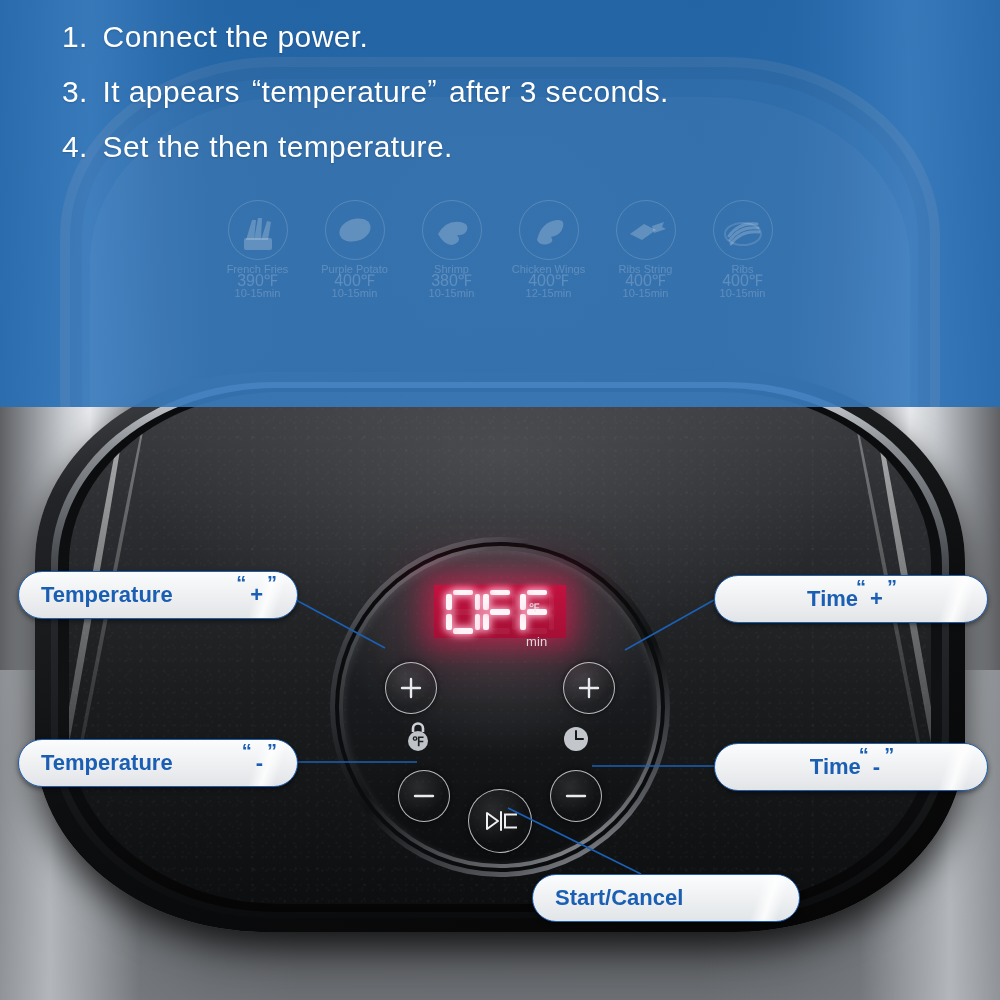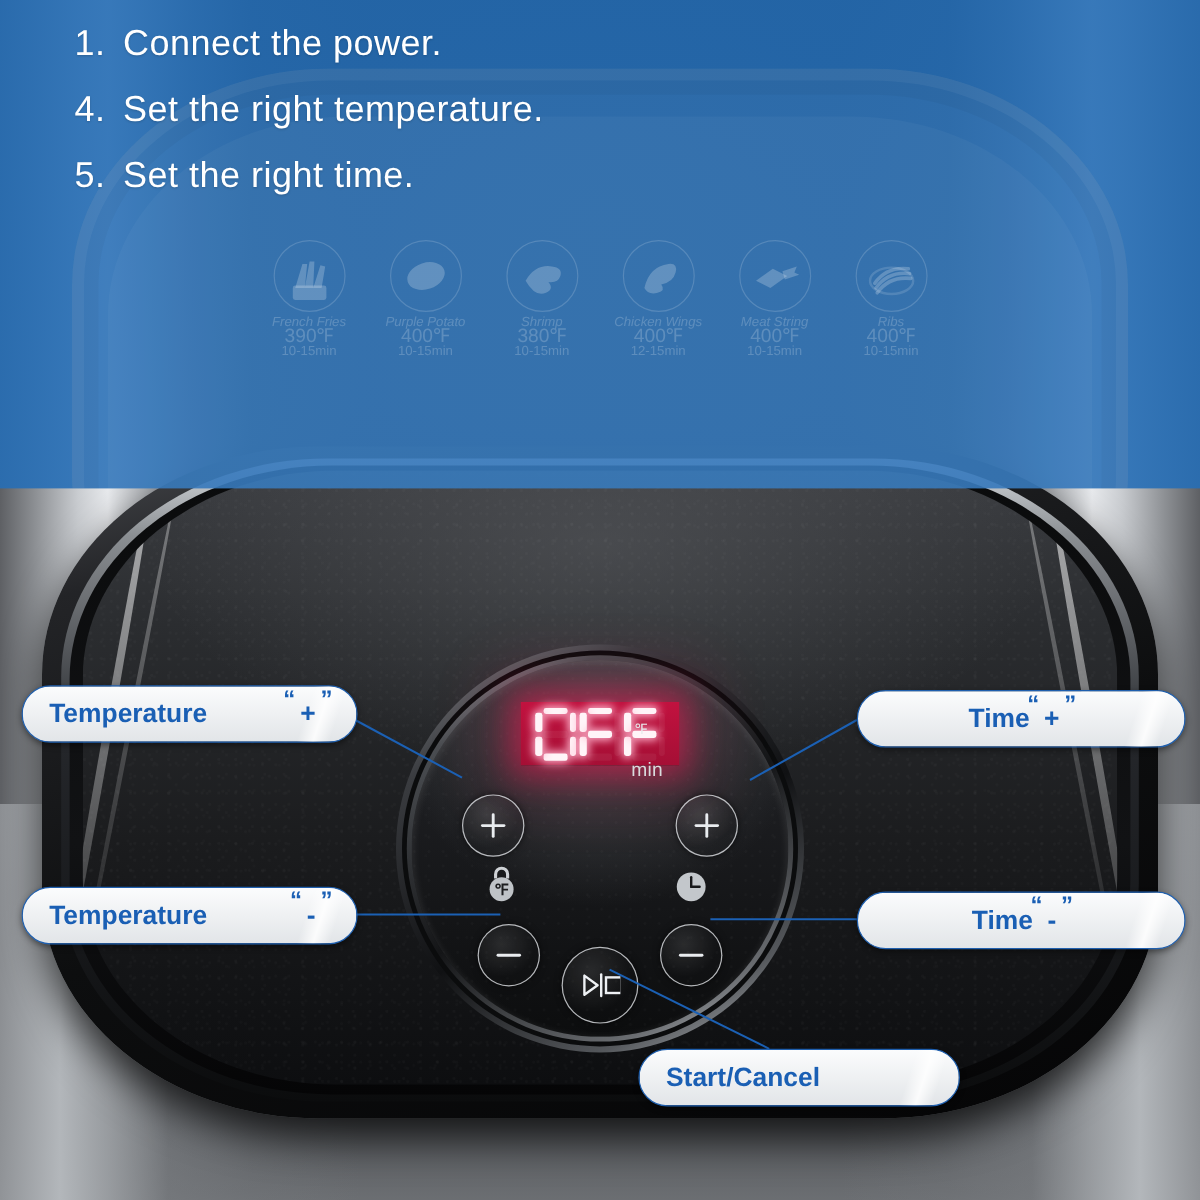--- a/index.html
+++ b/index.html
@@ -134,21 +134,21 @@
   .seg.off{background:rgba(255,255,255,.055);box-shadow:none;}
   .s-a{left:7px;top:0;width:20px;height:5.5px;}
   .s-b{right:0;top:4px;width:5.5px;height:16px;}
   .s-c{right:0;bottom:4px;width:5.5px;height:16px;}
   .s-d{left:7px;bottom:0;width:20px;height:5.5px;}
   .s-e{left:0;bottom:4px;width:5.5px;height:16px;}
   .s-f{left:0;top:4px;width:5.5px;height:16px;}
   .s-g{left:7px;top:19.5px;width:20px;height:5.5px;}
 
   .unit-f{position:absolute;left:199px;top:62px;color:#e8eaec;font-size:12px;letter-spacing:.2px;}
-  .unit-min{position:absolute;left:196px;top:97px;color:#d9dbdd;font-size:16px;letter-spacing:.2px;}
+  .unit-min{position:absolute;left:196px;top:97px;color:#d9dbdd;font-size:13px;letter-spacing:.2px;}
 
   
   .tbtn{
     position:absolute;width:50px;height:50px;border-radius:50%;
     border:1.6px solid rgba(228,231,234,.78);
     background:radial-gradient(circle at 38% 32%, rgba(255,255,255,.10), rgba(255,255,255,0) 62%);
     display:flex;align-items:center;justify-content:center;
     box-shadow:0 0 6px rgba(0,0,0,.6);
   }
   .tbtn svg{display:block;}
@@ -214,21 +214,21 @@
   .presets{
     position:absolute;left:0;right:0;bottom:108px;
     display:flex;justify-content:center;gap:19px;
   }
   .preset{width:78px;text-align:center;color:rgba(255,255,255,.20);}
   .preset .pico{
     width:58px;height:58px;margin:0 auto 3px;border-radius:50%;
     border:1.5px solid rgba(255,255,255,.16);
     display:flex;align-items:center;justify-content:center;
   }
-  .preset .pname{font-size:11px;line-height:12px;display:block;font-style:italic;}
+  .preset .pname{font-size:11px;line-height:12px;display:block;}
   .preset .ptemp{font-size:16px;line-height:12px;display:block;}
   .preset .ptime{font-size:11px;line-height:12px;display:block;}
 
   .steps{position:absolute;left:62px;top:22px;right:20px;}
   .step{
     color:#ffffff;font-size:30px;line-height:1.0;
     margin-bottom:25px;
     letter-spacing:.4px;
     text-shadow:0 1px 2px rgba(0,0,0,.18);
     font-family:"Liberation Sans", sans-serif;
@@ -443,37 +443,37 @@
           <span class="ptemp">400℉</span>
           <span class="ptime">12-15min</span>
         </div>
         <div class="preset">
           <div class="pico">
             <svg width="48" height="48" viewBox="0 0 48 48">
               <path d="M8 28 l14 -10 l12 6 l-14 10 Z" fill="rgba(255,255,255,.22)"></path>
               <path d="M30 20 l12 -4 l-2 5 l4 2 l-12 4 Z" fill="rgba(255,255,255,.22)"></path>
             </svg>
           </div>
-          <span class="pname">Meat String</span>
+          <span class="pname">Ribs String</span>
           <span class="ptemp">400℉</span>
           <span class="ptime">10-15min</span>
         </div>
         <div class="preset">
           <div class="pico">
             <svg width="48" height="48" viewBox="0 0 48 48">
               <path d="M10 30 q10 -14 28 -12 M11 34 q10 -14 28 -12 M12 38 q10 -14 28 -12" stroke="rgba(255,255,255,.22)" stroke-width="3" fill="none" stroke-linecap="round"></path>
               <ellipse cx="24" cy="28" rx="18" ry="11" fill="none" stroke="rgba(255,255,255,.14)" stroke-width="2"></ellipse>
             </svg>
           </div>
           <span class="pname">Ribs</span>
           <span class="ptemp">400℉</span>
           <span class="ptime">10-15min</span>
         </div>
       </div>
 
     <div class="steps" id="steps">
         <div class="step"><span class="num">1.</span> <span>Connect the power.</span></div>
-        <div class="step"><span class="num">4.</span> <span>Set the right temperature.</span></div>
-        <div class="step"><span class="num">5.</span> <span>Set the right time.</span></div>
+        <div class="step"><span class="num">3.</span> <span>It appears</span><span class="sp"></span><span class="qm">“</span><span>temperature</span><span class="qm">”</span><span class="sp"></span><span>after 3 seconds.</span></div>
+        <div class="step"><span class="num">4.</span> <span>Set the then temperature.</span></div>
       </div>
   </div>
 
 </div>
 
 </body></html>

